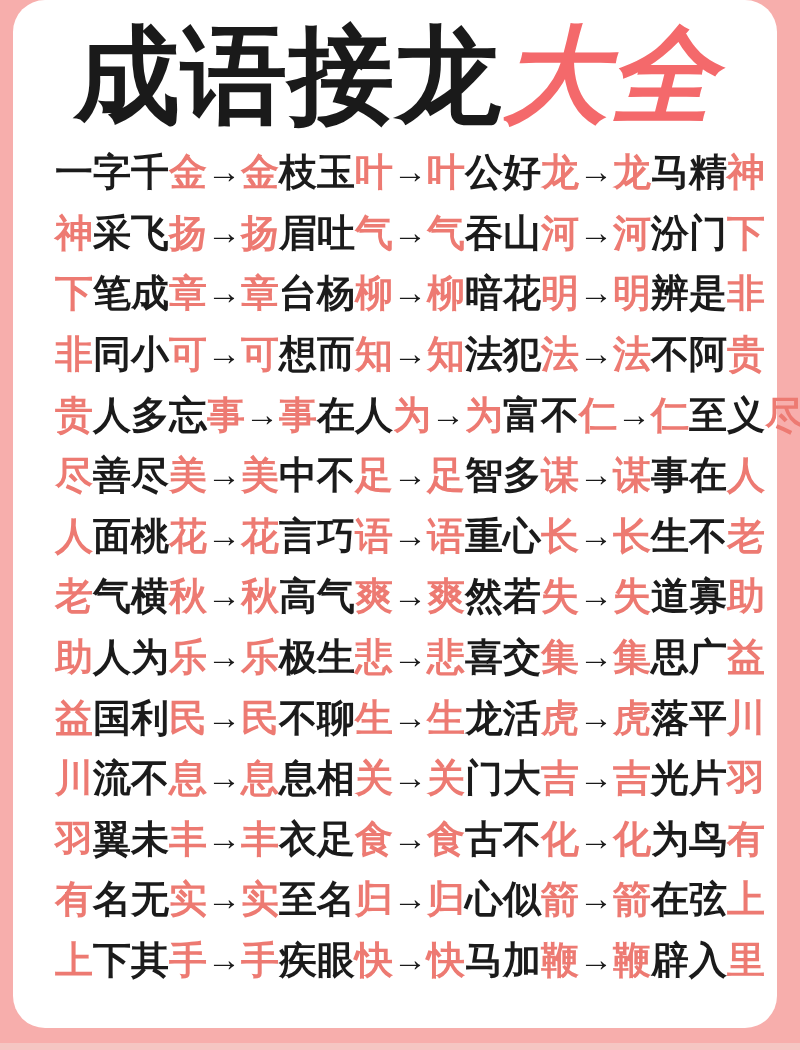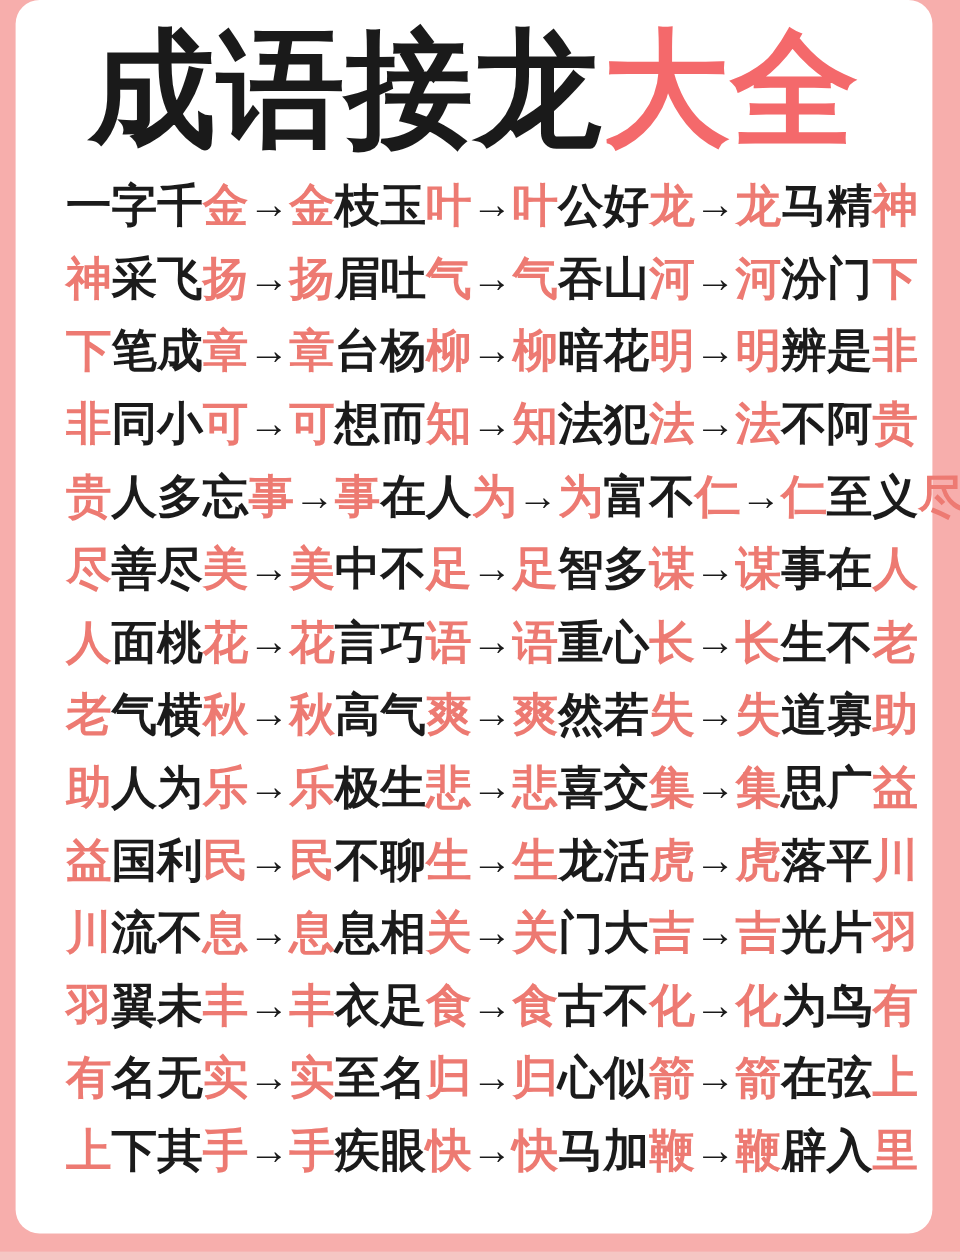--- a/index.html
+++ b/index.html
@@ -14,39 +14,40 @@
     background: var(--bg-pink, #f7aeac);
     font-family: "Liberation Sans", "DejaVu Sans", sans-serif;
   }
   .card {
     position: absolute;
     top: 0;
     left: 13px;
     width: 764px;
     height: 1028px;
     background: var(--card-white, #ffffff);
-    border-radius: 20px;
+    border-radius: 32px;
     box-sizing: border-box;
   }
   .title {
     height: 142px;
     margin: 0;
     display: flex;
     align-items: center;
     justify-content: center;
     font-size: 106px;
     font-weight: 900;
     line-height: 1;
     letter-spacing: 1px;
     color: var(--title-black, #1a1a1a);
     padding-top: 8px;
     box-sizing: border-box;
   }
   .title .red {
     color: var(--title-red, #f4696b);
+    font-style: italic;
   }
   .rows {
     padding: 0 29px 0 42px;
   }
   .row {
     height: 60.6px;
     display: flex;
     align-items: center;
     justify-content: space-between;
     font-size: 38px;

